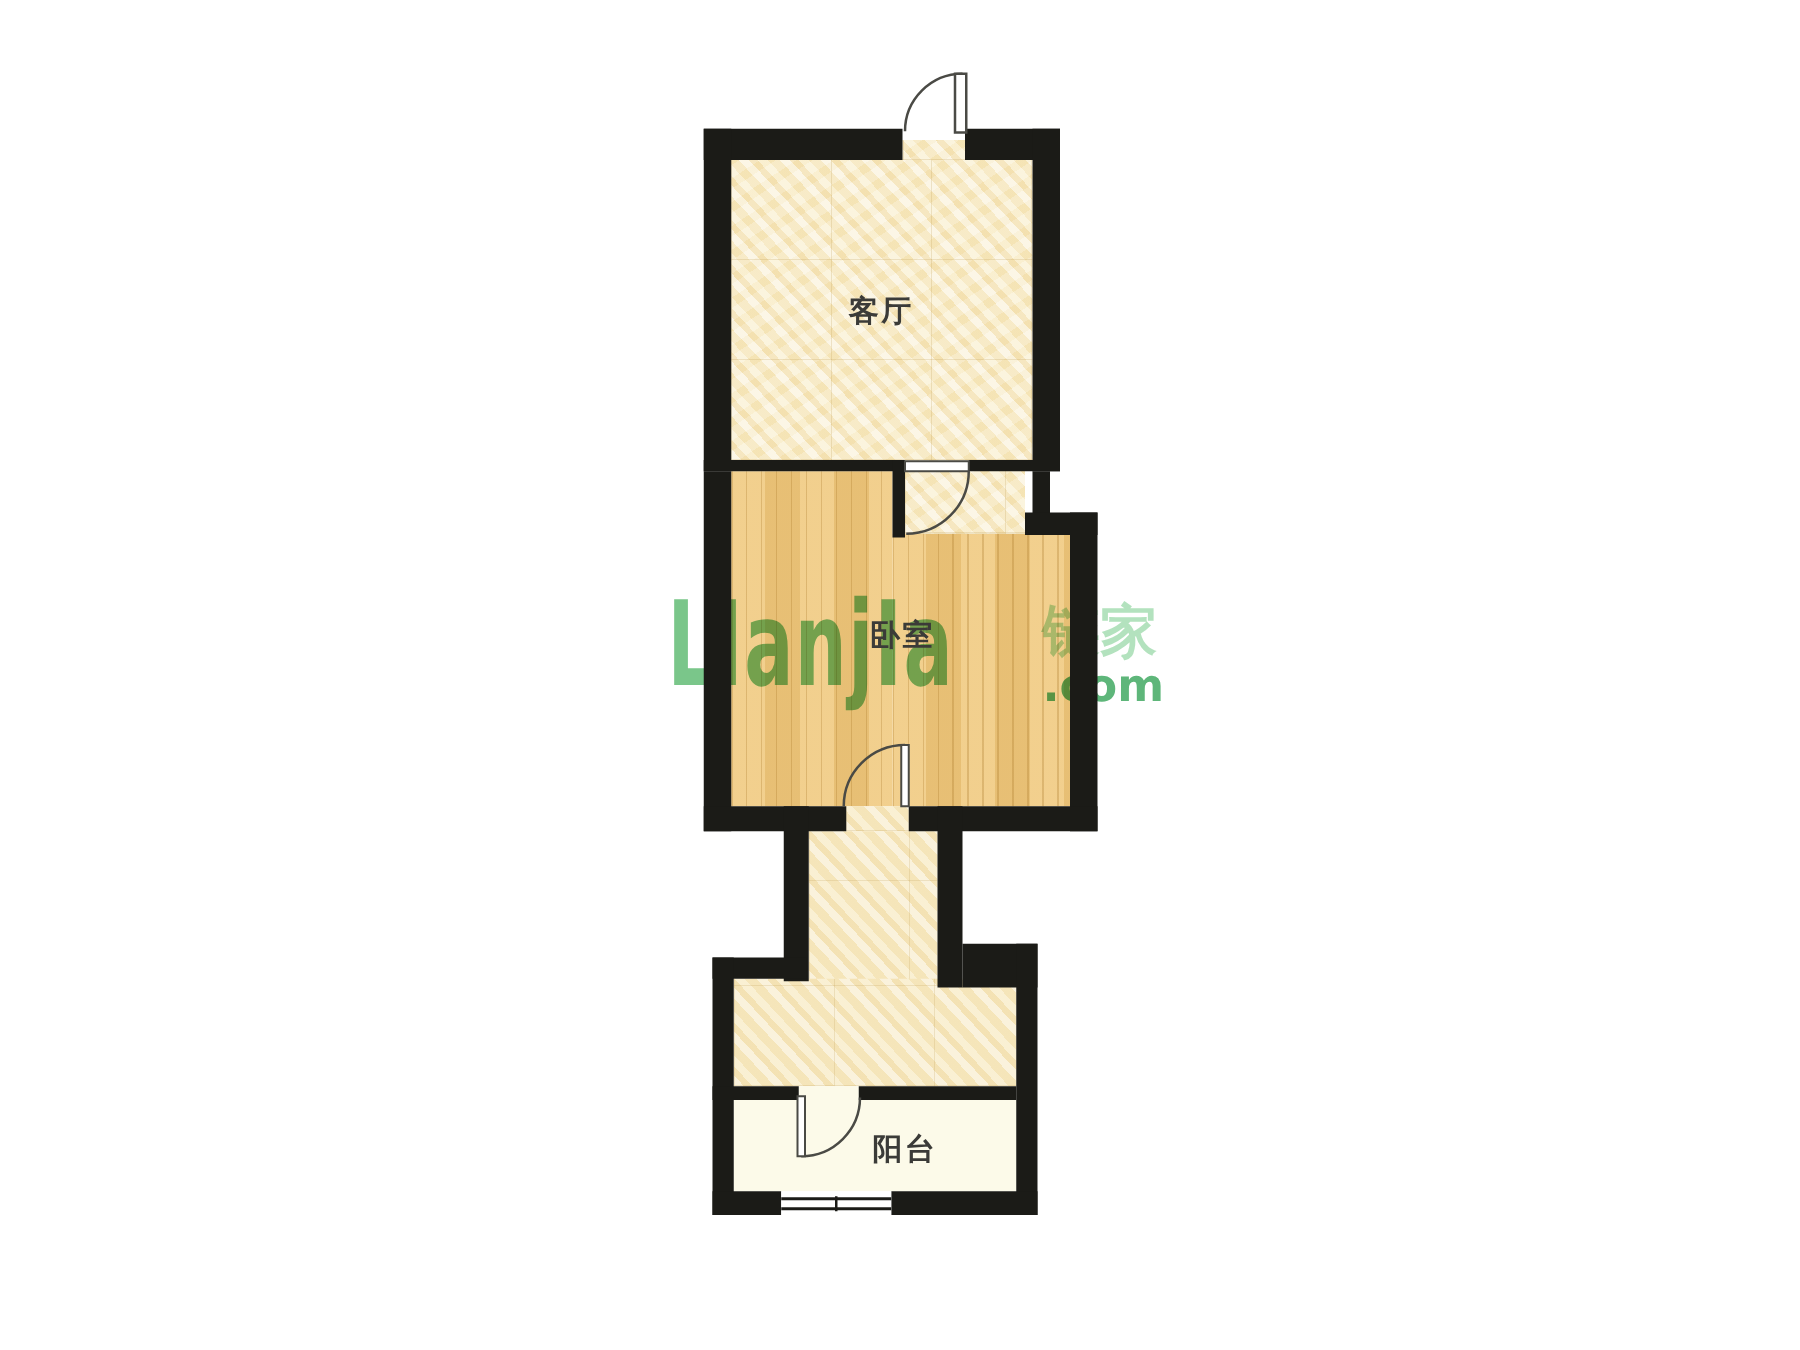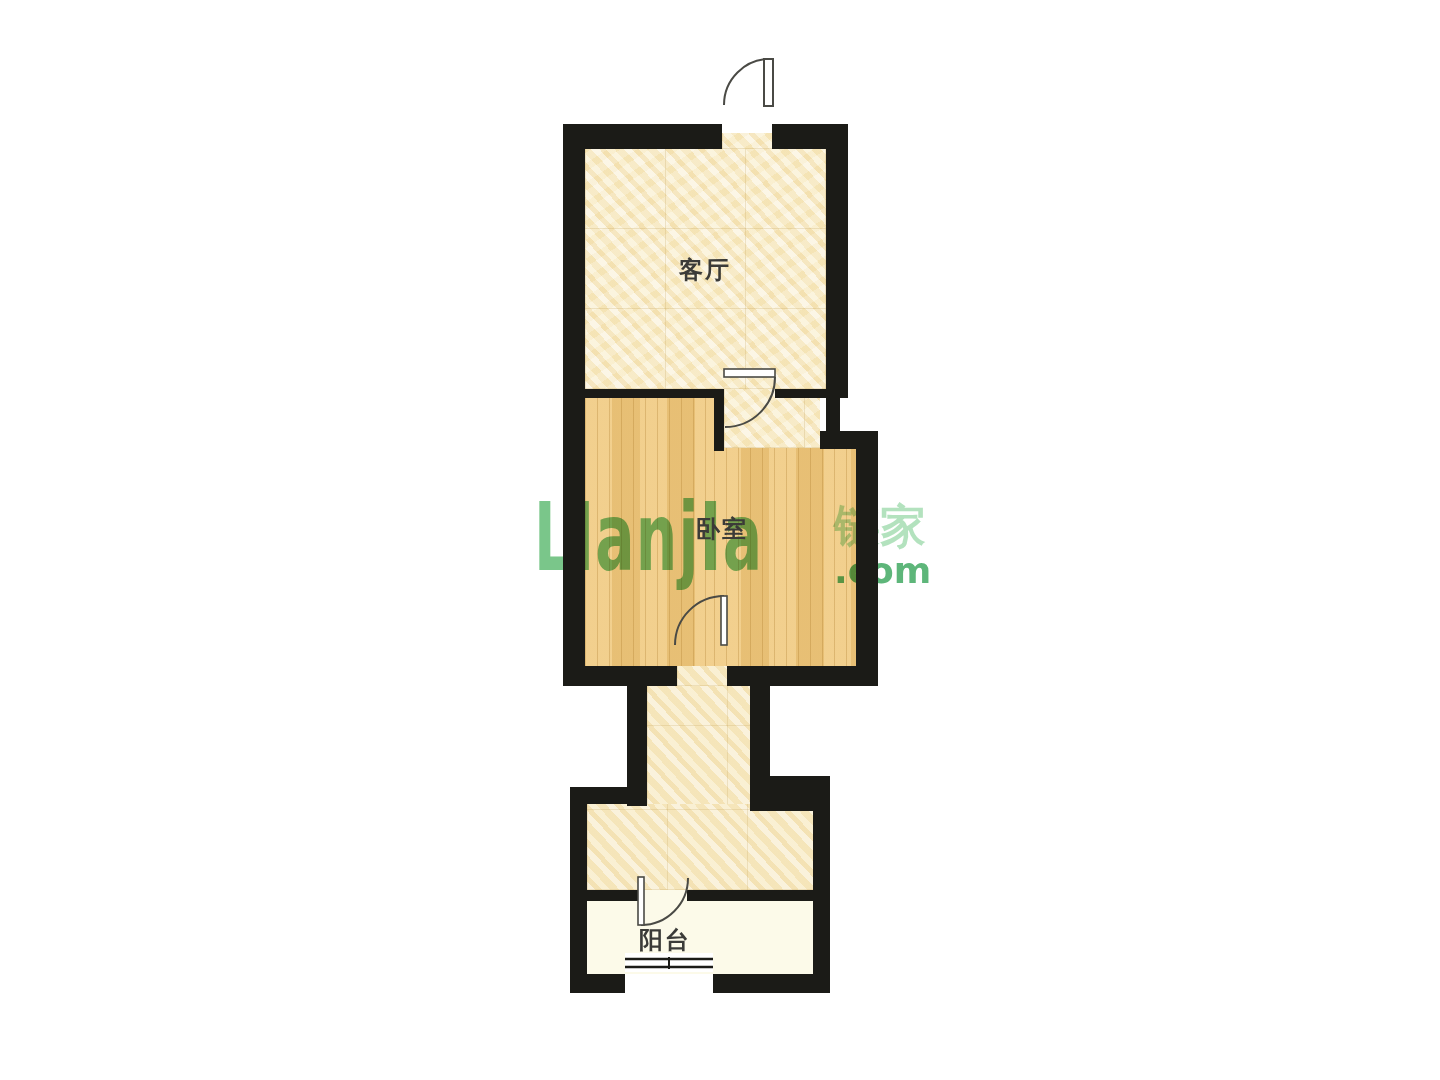--- a/index.html
+++ b/index.html
@@ -1,20 +1,20 @@
 <!DOCTYPE html>
 <html><head>
 <meta charset="utf-8">
 <style>
   html,body{margin:0;padding:0;background:#ffffff;}
   #canvas{
     position:relative;width:1440px;height:1080px;background:#ffffff;overflow:hidden;
     font-family:"DejaVu Sans","Liberation Sans",sans-serif;
   }
-  .abs{position:absolute;margin-top:21px;}
+  .abs{position:absolute;}
   
   .tile{
     background-color:#f7eac3;
     background-image:
       repeating-linear-gradient(0deg, rgba(185,150,75,0.22) 0 1px, rgba(0,0,0,0) 1px 80px),
       repeating-linear-gradient(90deg, rgba(185,150,75,0.22) 0 1px, rgba(0,0,0,0) 1px 80px),
       repeating-linear-gradient(47deg, rgba(255,255,255,0.45) 0 6px, rgba(238,210,148,0.28) 6px 11px, rgba(255,252,240,0.4) 11px 17px, rgba(242,219,162,0.22) 17px 24px),
       repeating-linear-gradient(-33deg, rgba(255,255,255,0.25) 0 9px, rgba(240,214,150,0.18) 9px 16px);
   }
   .tile-plain{
@@ -126,15 +126,15 @@
     <g>
       <rect x="625" y="953" width="88" height="19" fill="#ffffff"></rect>
       <line x1="625" y1="959" x2="713" y2="959" stroke="#1b1b17" stroke-width="2.5"></line>
       <line x1="625" y1="967" x2="713" y2="967" stroke="#1b1b17" stroke-width="2.5"></line>
       <line x1="669" y1="957" x2="669" y2="969" stroke="#1b1b17" stroke-width="2"></line>
     </g>
   </svg>
 
   <div class="abs room-label" style="left:655px;top:233px;width:100px;">客厅</div>
   <div class="abs room-label" style="left:672px;top:492px;width:100px;">卧室</div>
-  <div class="abs room-label" style="left:615px;top:903px;width:100px;">阳台</div>
+  <div class="abs room-label" style="left:674px;top:903px;width:100px;">阳台</div>
 
 </div>
 
 </body></html>

